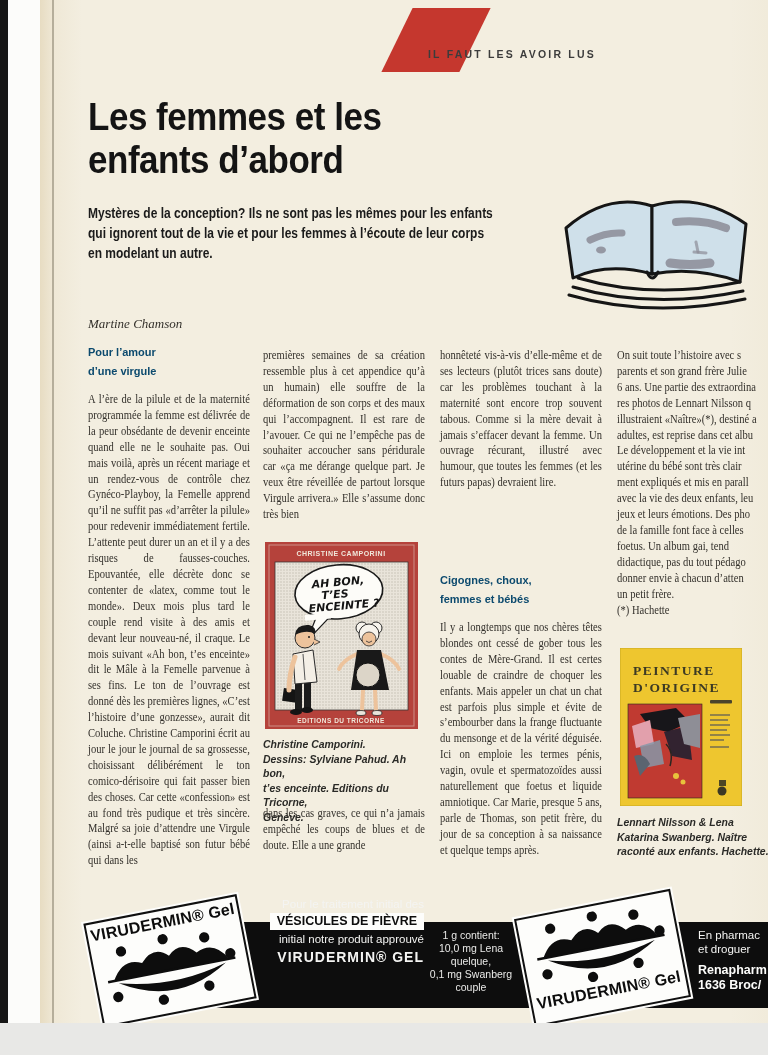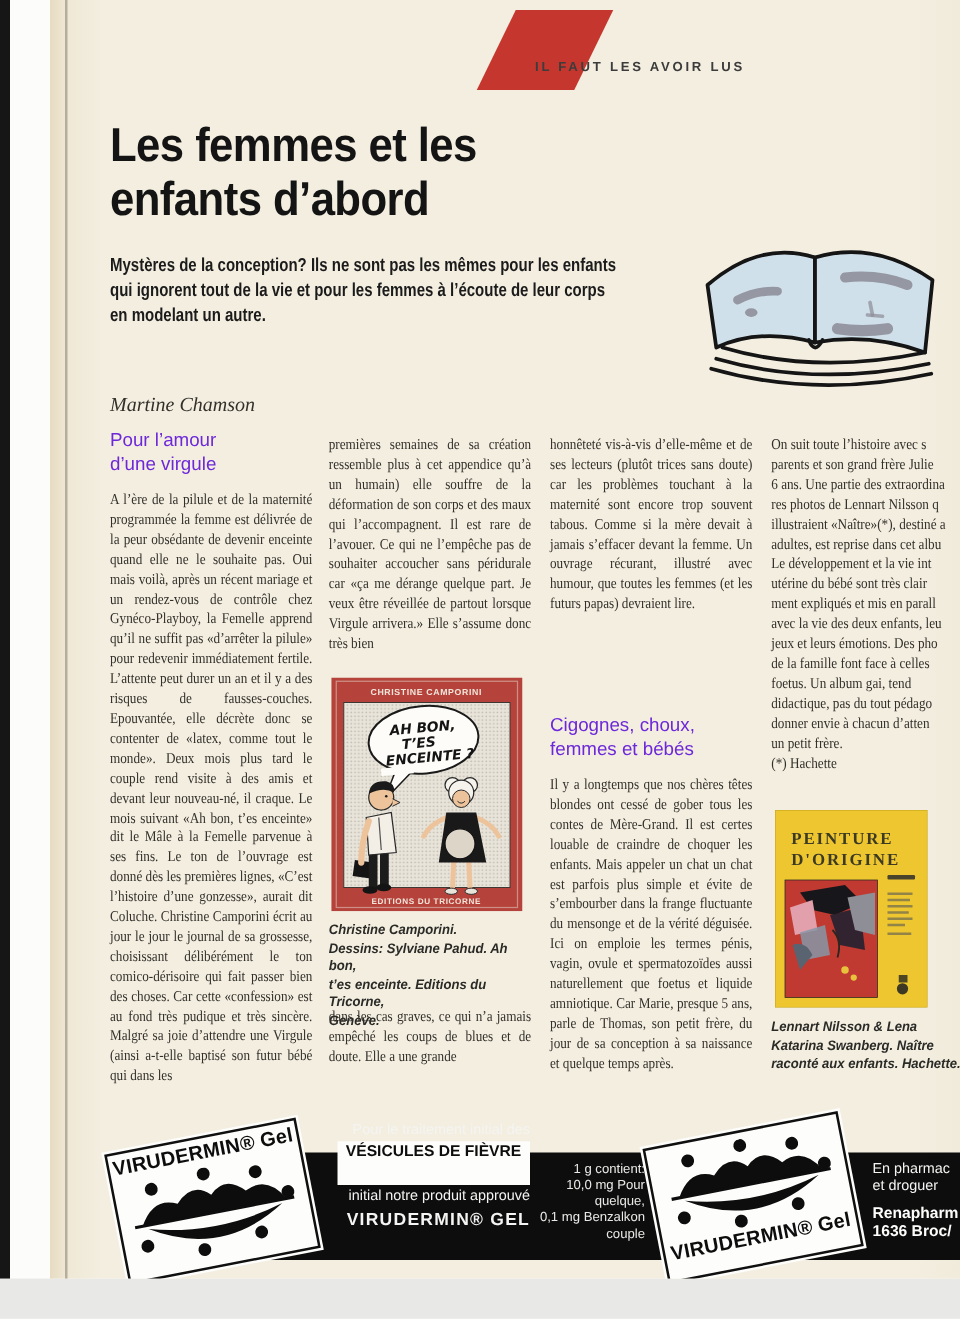--- a/index.html
+++ b/index.html
@@ -13,41 +13,41 @@
   .crease{left:52px;top:0;width:2px;height:1040px;background:rgba(110,104,84,.45);}
   .bottom-band{left:0;top:1038px;width:768px;height:13px;background:#c4c1bb;}
   
   .kicker-shape{left:397px;top:8px;width:78px;height:64px;background:#c5372e;transform:skewX(-26deg);}
   .kicker{left:428px;top:48px;font-size:10.5px;font-weight:700;letter-spacing:2.2px;color:#3c3c3c;}
   
   .title{left:88px;top:96px;width:420px;font-size:38px;line-height:43px;font-weight:700;color:#141414;
          white-space:pre-line;transform:scaleX(.92);transform-origin:0 0;letter-spacing:-.5px;}
   .intro{left:88px;top:203px;width:620px;font-size:15px;line-height:20px;font-weight:700;color:#1b1b1b;
          white-space:pre-line;transform:scaleX(.8);transform-origin:0 0;}
-  .author{left:88px;top:316px;font-family:"Liberation Serif",serif;font-style:italic;font-size:16px;color:#33302b;}
-  
-  .colheading{font-size:15px;line-height:19px;font-weight:400;color:#6d28d9;white-space:pre-line;}
+  .author{left:88px;top:316px;font-family:"Liberation Serif",serif;font-style:italic;font-size:13px;color:#33302b;}
+  
+  .colheading{font-size:11px;line-height:19px;font-weight:700;color:#0c4a6e;white-space:pre-line;}
   .body-text{font-family:"Liberation Serif",serif;font-size:12px;line-height:15.9px;color:#33302b;
              text-align:justify;width:184px;transform:scaleX(.88);transform-origin:0 0;}
   .c4line{font-family:"Liberation Serif",serif;font-size:12px;line-height:15.9px;color:#33302b;white-space:nowrap;}
   .col4wrap{transform:scaleX(.88);transform-origin:0 0;width:200px;}
   .caption{font-size:11px;line-height:14.5px;font-style:italic;font-weight:700;color:#2a2a27;
            white-space:pre-line;transform:scaleX(.95);transform-origin:0 0;width:176px;}
   
   .ad-band{left:117px;top:922px;width:651px;height:86px;background:#0d0d0d;}
   .ad-card{background:#fdfdfb;border:2px solid #101010;box-shadow:0 0 0 2px #fdfdfb;}
   .card1{left:92px;top:908px;width:152px;height:102px;transform:rotate(-11deg);}
   .card2{left:523px;top:903px;width:155px;height:106px;transform:rotate(-11deg);}
   .brand{text-align:center;font-size:16px;font-weight:700;color:#0d0d0d;letter-spacing:.2px;}
   .ad-center{left:248px;top:898px;width:176px;text-align:right;color:#f4f4f2;}
   .ad-center .l1{font-size:11.5px;}
   .boxed{display:inline-block;background:#fdfdfb;color:#0d0d0d;font-weight:700;font-size:12.5px;
-         padding:1px 7px 20px;margin:3px 0;}
+         padding:1px 7px 2px;margin:3px 0;}
   .ad-center .l3{font-size:14px;font-weight:700;letter-spacing:1px;margin-top:4px;}
-  .ad-comp{left:426px;top:929px;width:90px;text-align:right;color:#e9e9e7;font-size:10.5px;line-height:13px;}
+  .ad-comp{left:426px;top:929px;width:90px;text-align:center;color:#e9e9e7;font-size:10.5px;line-height:13px;}
   .ad-right{left:698px;top:929px;width:90px;color:#f4f4f2;font-size:11.5px;line-height:13.5px;white-space:nowrap;}
   .ad-right-bold{left:698px;top:963px;width:90px;color:#fdfdfb;font-size:12.5px;line-height:14.5px;
                  font-weight:700;white-space:nowrap;}
 </style>
 </head>
 <body>
 
 <div class="page">
 
   <div class="abs edge-bar"></div>
@@ -223,23 +223,23 @@
 
   <div class="abs ad-center">
     <div class="l1">Pour le traitement initial des</div>
     <div><span class="boxed">VÉSICULES DE FIÈVRE</span></div>
     <div class="l1">initial notre produit approuvé</div>
     <div class="l3">VIRUDERMIN® GEL</div>
   </div>
 
   <div class="abs ad-comp">
       <div>1 g contient:</div>
-      <div>10,0 mg Pour</div>
+      <div>10,0 mg Lena</div>
       <div>quelque,</div>
-      <div>0,1 mg Benzalkon</div>
+      <div>0,1 mg Swanberg</div>
       <div>couple</div>
     </div>
 
   <div class="abs ad-card card2">
     <svg width="148" height="72" viewBox="0 0 130 70" style="display:block;margin:5px auto 0">
       <use href="#lips-symbol" width="130" height="70"></use>
     </svg>
     <div class="brand">VIRUDERMIN® Gel</div>
   </div>
 

